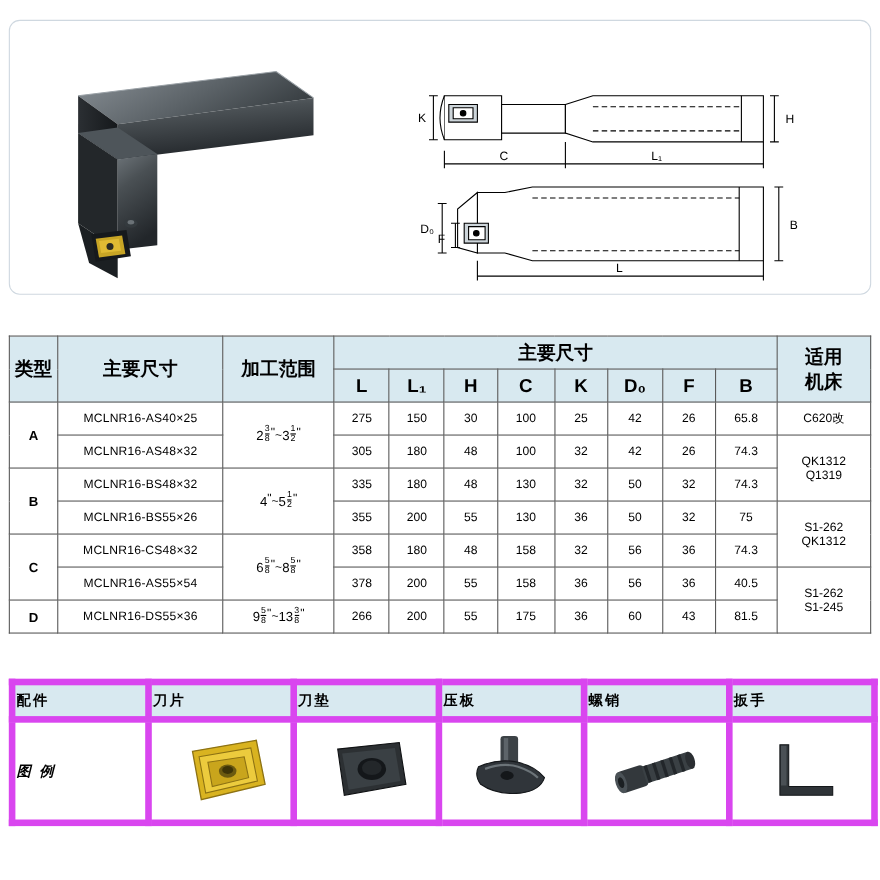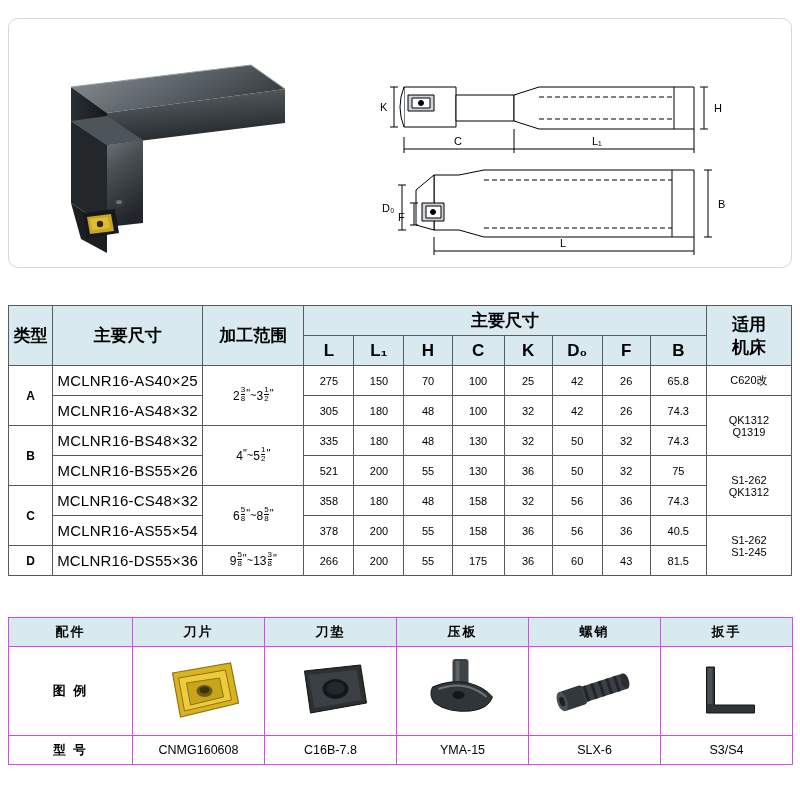--- a/index.html
+++ b/index.html
@@ -61,21 +61,21 @@
     vertical-align: middle;
     padding: 0;
     height: 29px;
     background: #ffffff;
   }
   .spec-table th {
     background: #d8e9f0;
     font-weight: bold;
     font-size: 17px;
   }
-  .model-cell { font-size: 15px; letter-spacing: .2px; }
+  .model-cell { font-size: 11px; letter-spacing: .2px; }
   .type-cell { font-weight: bold; font-size: 12px; }
 
   
   .frac {
     display: inline-block;
     vertical-align: middle;
     text-align: center;
     font-size: 8px;
     line-height: 1.05;
     margin: 0 1px;
@@ -91,34 +91,34 @@
   .acc-table {
     position: absolute;
     left: 8px;
     top: 617px;
     width: 784px;
     border-collapse: collapse;
     table-layout: fixed;
     font-size: 12px;
   }
   .acc-table td, .acc-table th {
-    border: 1px solid #d946ef;
-    text-align: center;
+    border: 6px solid #d946ef;
+    text-align: left;
     vertical-align: middle;
     background: #ffffff;
     margin-left: 30px;
   }
   .acc-head td {
     background: #d8e9f0;
     font-weight: bold;
     height: 26px;
     font-size: 13px;
     letter-spacing: 2px;
   }
-  .acc-img-row td { height: 86px; }
+  .acc-img-row td { height: 86px; font-style: italic; }
   .acc-label { font-weight: bold; letter-spacing: 2px; font-size: 13px; }
   .acc-model-row td { height: 26px; font-size: 12.5px; }
   .acc-pic { width: 100%; height: 80px; display:block; }
 </style>
 </head>
 <body>
 
 <div id="page">
 
   <div class="illus-panel">
@@ -279,21 +279,21 @@
     <tbody>
 
       <tr>
         <td class="type-cell" rowspan="2">A</td>
         <td class="model-cell">MCLNR16-AS40×25</td>
         <td rowspan="2">
           <span class="whole">2</span><span class="frac"><span class="num">3</span><span class="den">8</span></span><span class="inchq">"</span>~<span class="whole">3</span><span class="frac"><span class="num">1</span><span class="den">2</span></span><span class="inchq">"</span>
         </td>
         <td>275</td>
         <td>150</td>
-        <td>70</td>
+        <td>30</td>
         <td>100</td>
         <td>25</td>
         <td>42</td>
         <td>26</td>
         <td>65.8</td>
         <td>C620改</td>
       </tr>
 
       <tr>
         <td class="model-cell">MCLNR16-AS48×32</td>
@@ -322,21 +322,21 @@
         <td>48</td>
         <td>130</td>
         <td>32</td>
         <td>50</td>
         <td>32</td>
         <td>74.3</td>
       </tr>
 
       <tr>
         <td class="model-cell">MCLNR16-BS55×26</td>
-        <td>521</td>
+        <td>355</td>
         <td>200</td>
         <td>55</td>
         <td>130</td>
         <td>36</td>
         <td>50</td>
         <td>32</td>
         <td>75</td>
         <td rowspan="2">
           <div>S1-262</div>
           <div>QK1312</div>
@@ -457,24 +457,16 @@
             </g>
           </svg>
         </td>
         <td>
           <svg class="acc-pic" viewBox="0 0 120 80" preserveAspectRatio="xMidYMid meet">
             <path d="M40,16 L48,16 L48,54 L88,54 L88,62 L40,62 Z" fill="#2f3438" stroke="#14171a" stroke-width="1"></path>
             <path d="M41,17 L46,17 L46,53 L41,53 Z" fill="#4a5055"></path>
           </svg>
         </td>
       </tr>
-      <tr class="acc-model-row">
-        <td class="acc-label">型 号</td>
-        <td>CNMG160608</td>
-        <td>C16B-7.8</td>
-        <td>YMA-15</td>
-        <td>SLX-6</td>
-        <td>S3/S4</td>
-      </tr>
     </tbody>
   </table>
 
 </div>
 
 </body></html>

